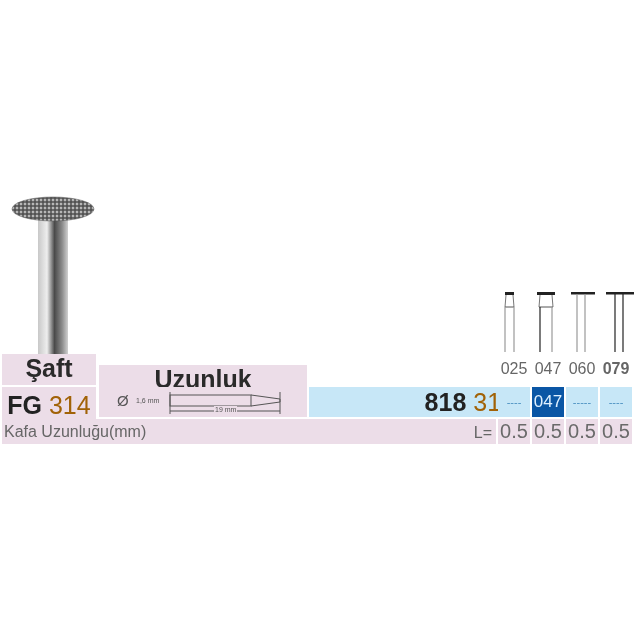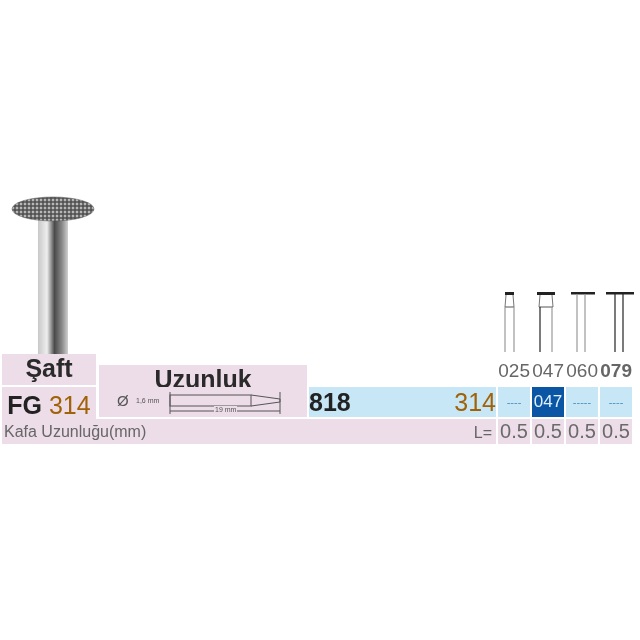--- a/index.html
+++ b/index.html
@@ -8,21 +8,21 @@
   .abs { position:absolute; }
   .pink { background:#ecdde8; }
   .blue { background:#c7e7f7; }
   .hdr { font-weight:bold; font-size:25px; color:#2a2a2a; display:flex; align-items:flex-start; justify-content:center; }
   .code-bold { font-weight:bold; color:#222; }
   .code-light { color:#a16207; font-weight:normal; }
   .cell { display:flex; align-items:center; justify-content:center; font-size:18px; color:#666; }
   .dash { font-size:11px; color:#4a90c0; letter-spacing:0px; }
   .selected { background:#0a56a5; color:#dff0ff; font-size:17px; }
   .len { font-size:20px; color:#6a6a6a;text-align:center; }
-  .size-label { font-size:19px; color:#666; text-align:right; }
+  .size-label { font-size:16px; color:#666; text-align:center; }
 </style>
 </head>
 <body>
 
 <div class="abs" style="left:8px;top:195px;width:95px;height:160px;">
   <svg width="95" height="160" viewBox="0 0 95 160">
     <defs>
       <linearGradient id="shaft" x1="0" x2="1">
         <stop offset="0" stop-color="#c8c8c8"></stop>
         <stop offset="0.3" stop-color="#eeeeee"></stop>
@@ -92,21 +92,21 @@
   <span class="abs" style="left:37px;top:10px;font-size:7px;color:#555;">1,6 mm</span>
   <svg class="abs" style="left:69px;top:3px;" width="126" height="26" viewBox="0 0 126 26">
     <line x1="2" y1="2" x2="2" y2="24" stroke="#555"></line>
     <rect x="2" y="5" width="81" height="11" fill="none" stroke="#555"></rect>
     <polyline points="83,5 112,9 112,12 83,16" fill="none" stroke="#555"></polyline>
     <line x1="112" y1="2" x2="112" y2="24" stroke="#555"></line>
     <line x1="2" y1="21" x2="112" y2="21" stroke="#555"></line>
   </svg>
   <span class="abs" style="left:115px;top:19px;font-size:7px;color:#555;background:#ecdde8;padding:0 1px;">19 mm</span>
 </div>
-<div class="abs blue" style="left:309px;top:387px;width:187px;height:30px;display:flex;align-items:center;justify-content:space-between;font-size:25px;">
+<div class="abs blue" style="left:309px;top:387px;width:187px;height:30px;display:flex;align-items:center;justify-content:flex-end;font-size:25px;padding-left:19px;">
   <span class="code-bold">818</span>&nbsp;<span class="code-light">314</span>
 </div>
 
 <div class="abs blue cell" style="left:498px;top:387px;width:32px;height:30px;">
     <span class="dash">----</span>
   </div>
 <div class="abs cell selected" style="left:532px;top:387px;width:32px;height:30px;">
     <span>047</span>
   </div>
 <div class="abs blue cell" style="left:566px;top:387px;width:32px;height:30px;">

